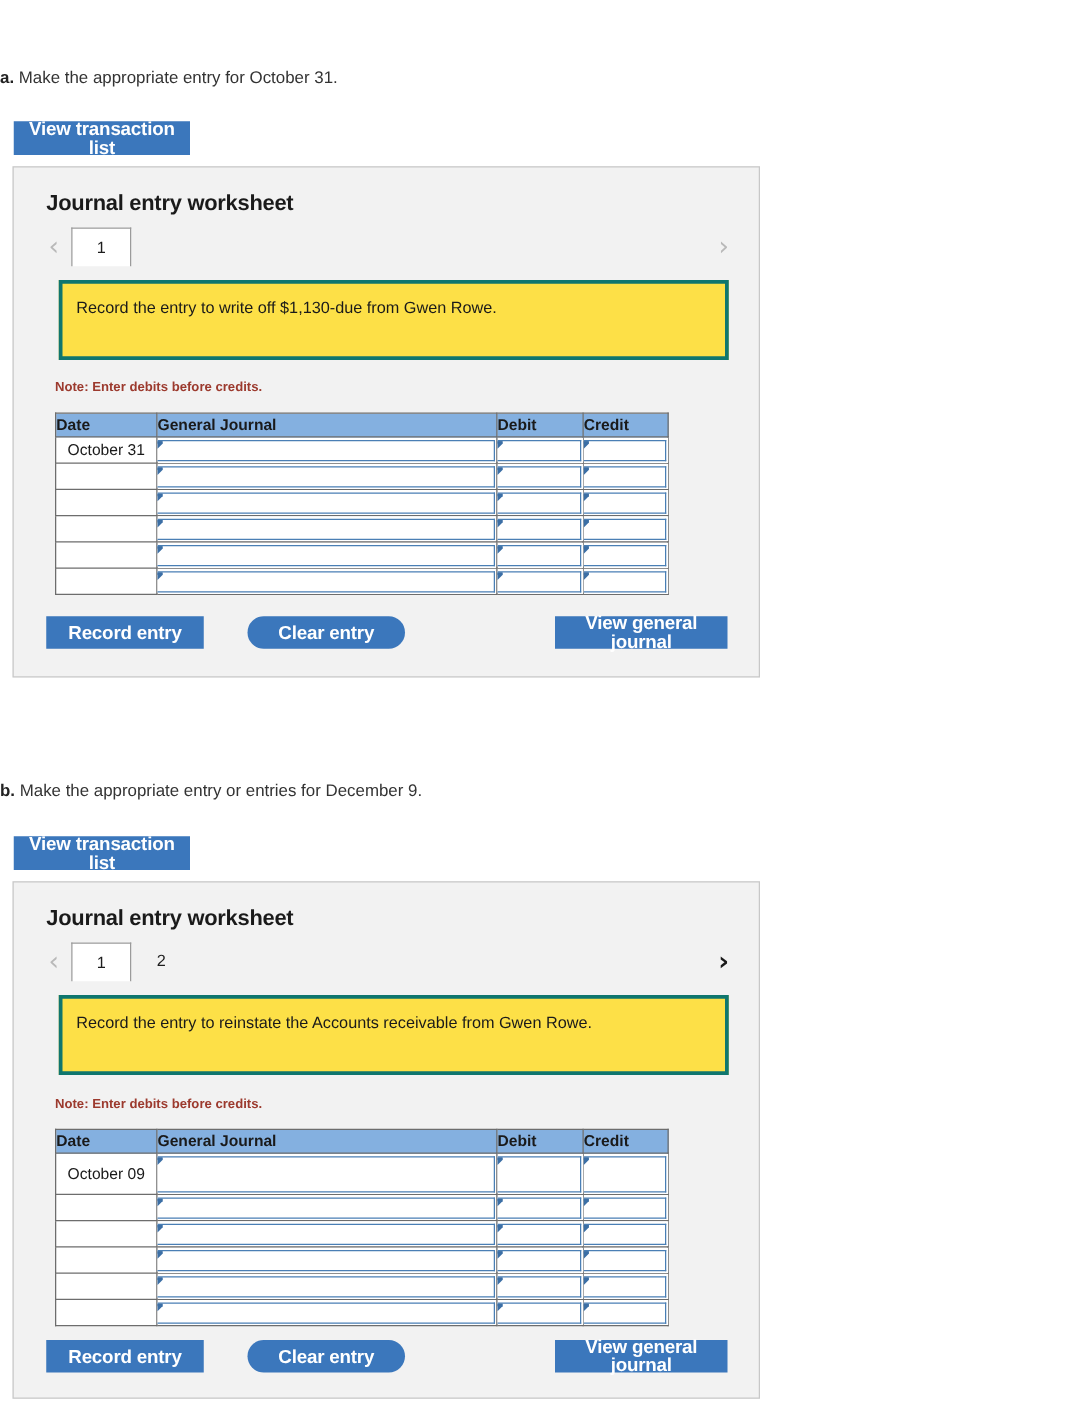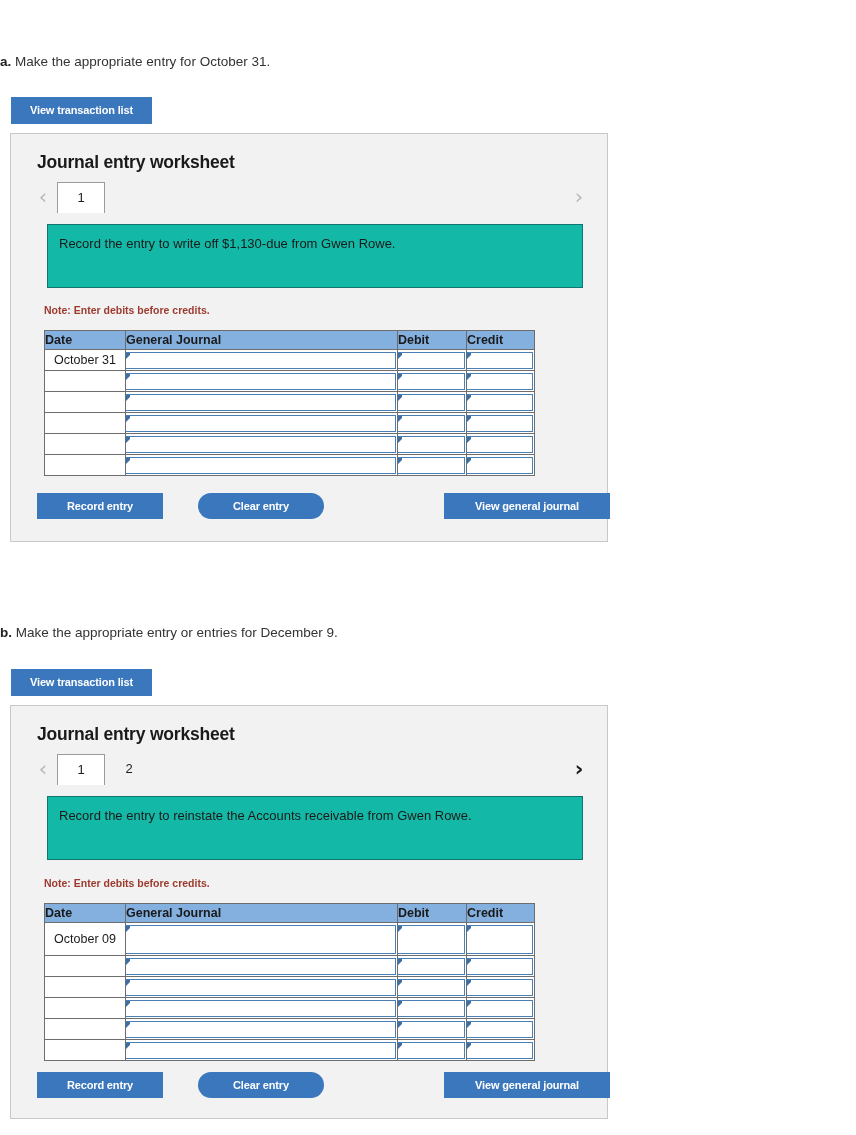--- a/index.html
+++ b/index.html
@@ -28,21 +28,21 @@
     color: #333333;
   }
   .prompt .lbl { font-weight: bold; color: #222222; }
 
   
   .btn {
     background: #3b77bc;
     color: #ffffff;
     border: none;
     font-family: "Liberation Sans", sans-serif;
-    font-size: 11px;
+    font-size: 15px;
     font-weight: bold;
     letter-spacing: -0.15px;
     text-align: center;
     cursor: pointer;
     padding: 0;
     line-height: 1;
     display: flex;
     align-items: center;
     justify-content: center;
   }
@@ -107,22 +107,22 @@
     background: transparent;
     border: none;
     z-index: 1;
   }
 
   
   .descbox {
     position: absolute;
     left: 36px;
     width: 536px;
-    background: #14b8a6;
-    border: 1px solid #0f766e;
+    background: #fde047;
+    border: 3px solid #0f766e;
     z-index: 2;
   }
   .desctext {
     position: absolute;
     left: 11px; top: 11px;
     font-size: 13px;
     color: #1a1a1a;
   }
 
   .note {
@@ -195,21 +195,21 @@
   
   .actions { position: absolute; left: 0; width: 598px; height: 26px; }
   .btn-action {
     position: absolute;
     top: 0;
     height: 26px;
     width: 126px;
   }
   .btn-record { left: 26px; }
   .btn-clear  { left: 187px; border-radius: 13px; }
-  .btn-vgj    { left: 433px; width: 166px; }
+  .btn-vgj    { left: 433px; width: 138px; }
 </style>
 </head>
 <body>
 
 <div class="page">
 
 
   <div class="prompt" style="top:52px;">
     <span class="lbl">a.</span>
     <span>Make the appropriate entry for October 31.</span>

